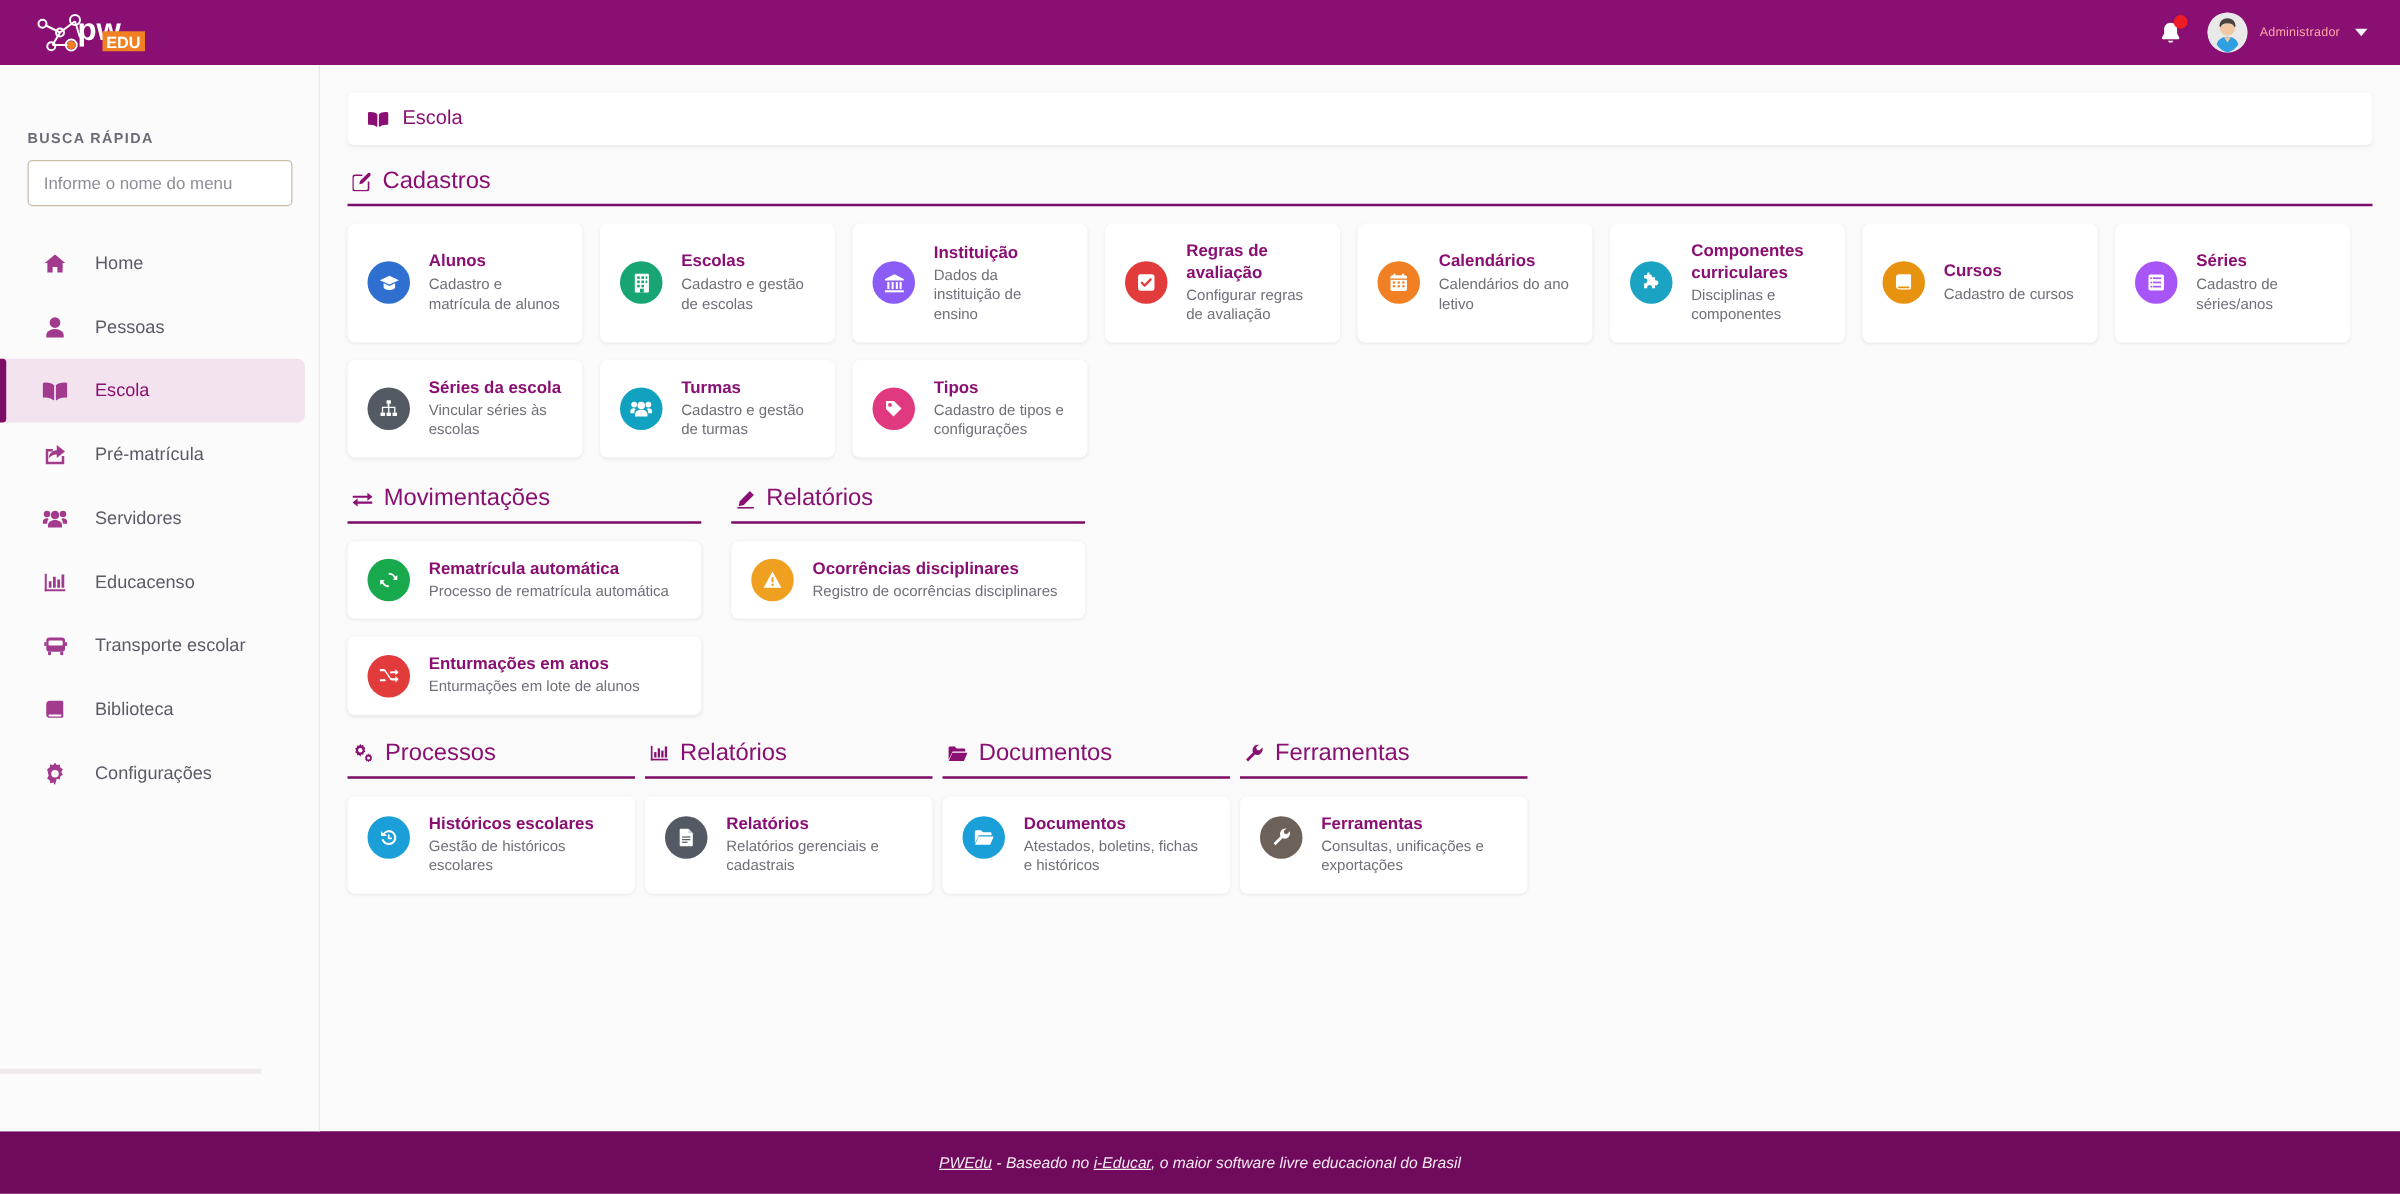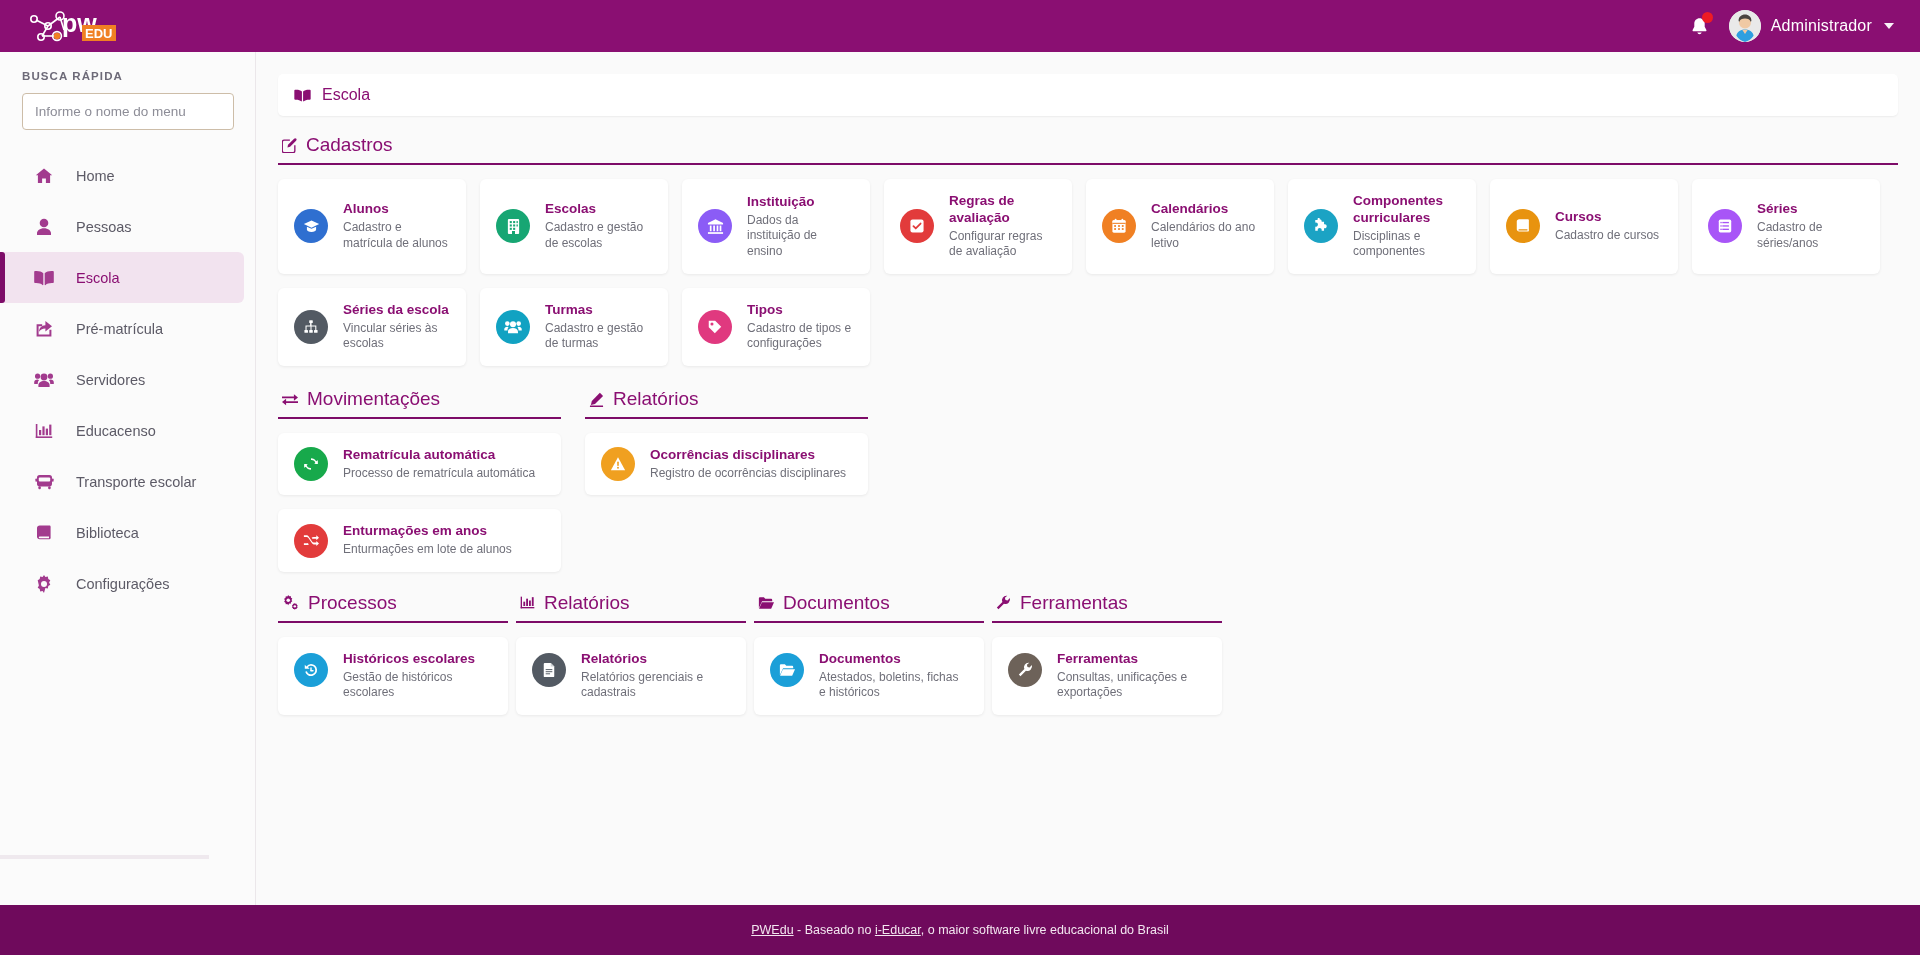--- a/index.html
+++ b/index.html
@@ -33,38 +33,38 @@
     position: absolute; top: 1px; right: 0px;
     width: 11px; height: 11px; border-radius: 50%;
     background: #ee1c25;
   }
   .avatar {
     width: 32px; height: 32px; border-radius: 50%;
     overflow: hidden; background: #e7e7e7;
     display: block;
   }
   .user-name {
-    color: #ffffff; font-size: 16px; letter-spacing: .2px;
+    color: #fca5a5; font-size: 10px; letter-spacing: .2px;
   }
   .caret-down {
     width: 0; height: 0; border-left: 5px solid transparent;
     border-right: 5px solid transparent; border-top: 6px solid #ffffff;
     margin-left: 2px; opacity: .95;
   }
   .user-menu { display: flex; align-items: center; gap: 10px; cursor: pointer; }
 
   
   .sidebar {
     position: absolute; top: 52px; left: 0;
     width: 256px; height: 853px;
     background: #fbfbfb;
     border-right: 1px solid #ebe7ea;
     z-index: 20;
   }
-  .quick-search { padding: 18px 22px 6px 22px; }
+  .quick-search { padding: 18px 22px 6px 22px; margin-top: 35px; }
   .quick-search-label {
     font-size: 11.5px; letter-spacing: 1.1px;
     color: #6d6a78; font-weight: 600; margin-bottom: 11px;
   }
   .quick-search-input {
     width: 212px; height: 37px;
     border: 1px solid #cdbda8; border-radius: 4px;
     background: #ffffff; padding: 0 12px;
     font-size: 13.5px; color: #7c7c86;
     font-family: "Liberation Sans", sans-serif;
@@ -167,21 +167,21 @@
 
   
   .footer {
     position: absolute; left: 0; bottom: 0;
     width: 1920px; height: 50px;
     background: #6f0a5c;
     display: flex; align-items: center; justify-content: center;
     color: #f3e7f0; font-size: 12.5px;
   }
   .footer a { color: #f3e7f0; text-decoration: underline; }
-  .footer-text { white-space: pre; }
+  .footer-text { white-space: pre; font-style: italic; }
 </style>
 </head>
 <body>
 
 <div class="topbar">
   <div class="brand">
     <svg class="logo-svg" width="96" height="40" viewBox="0 0 96 40">
       <g stroke="#ffffff" stroke-width="1.6" fill="none">
         <line x1="10" y1="14" x2="22" y2="20"></line>
         <line x1="22" y1="20" x2="16" y2="30"></line>

